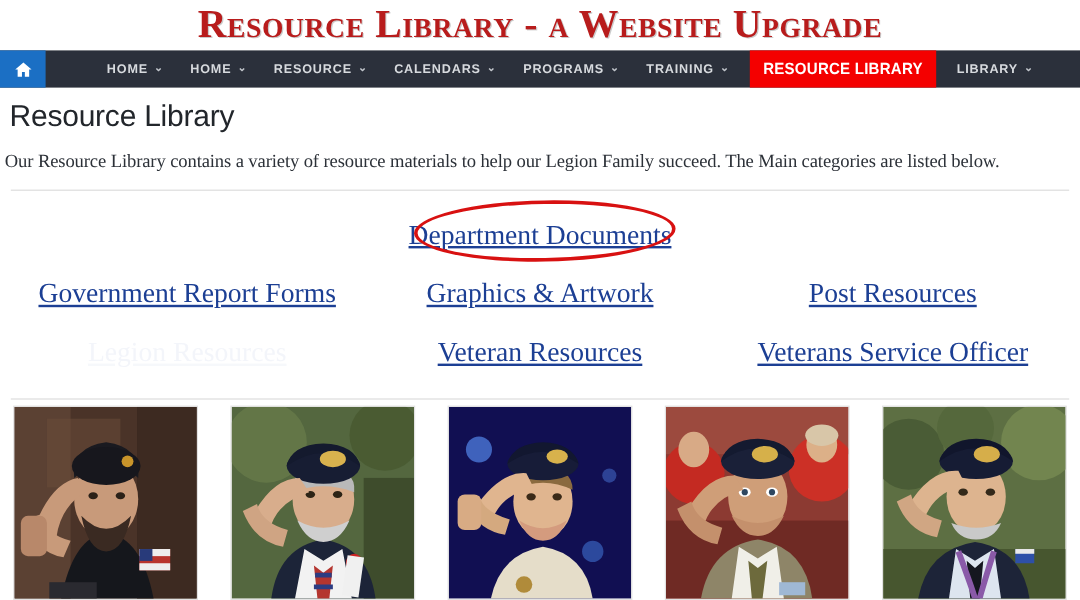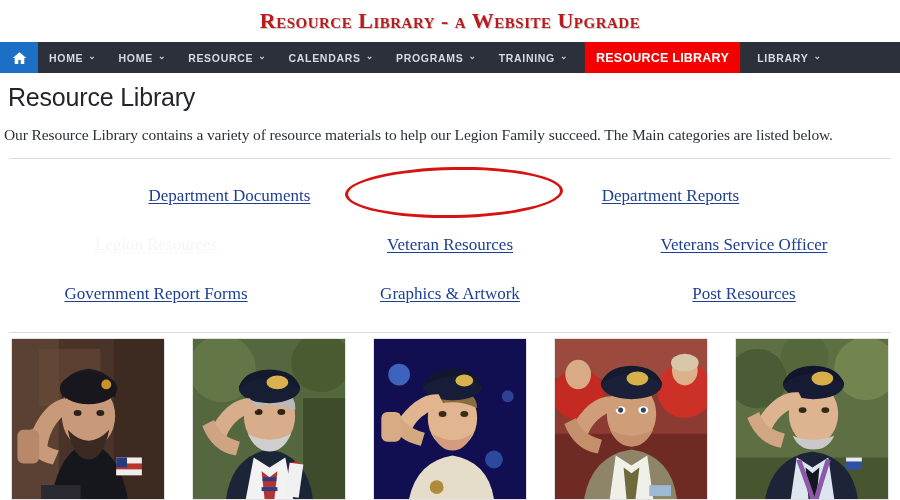--- a/index.html
+++ b/index.html
@@ -14,33 +14,33 @@
   
   .banner {
     height: 42px;
     display: flex; align-items: center; justify-content: center;
     background: #ffffff;
   }
   .banner-title {
     font-family: "Liberation Serif", "DejaVu Serif", serif;
     font-variant: small-caps;
     font-weight: 700;
-    font-size: 22px;
+    font-size: 33px;
     letter-spacing: 0.5px;
     color: #b81c1c;
     text-shadow: 1px 1px 0 rgba(160,160,160,0.55);
     white-space: nowrap;
   }
 
   
   .navbar {
     position: absolute; top: 42px; left: 0;
     width: 900px; height: 31px;
     background: #2b303b;
-    display: flex; align-items: stretch;
+    display: flex; align-items: stretch; gap: 40px;
   }
   .nav-home {
     width: 38px; background: #1b6fc4;
     display: flex; align-items: center; justify-content: center;
     cursor: pointer;
   }
   .nav-home svg { display: block; }
   .nav-items { display: flex; align-items: stretch; }
   .nav-item {
     display: flex; align-items: center; gap: 5px;
@@ -97,21 +97,21 @@
     display: flex;
     height: 49px;
     align-items: center;
   }
   .link-cell {
     flex: 1 1 33.333%;
     display: flex; align-items: center; justify-content: center;
   }
   .rlink {
     font-family: "Liberation Serif", "DejaVu Serif", serif;
-    font-size: 17px;
+    font-size: 23px;
     color: #1c3f94;
     text-decoration: underline;
     text-underline-offset: 2px;
     white-space: nowrap;
     cursor: pointer;
   }
   .rlink.ghost {
     color: rgba(200,210,230,0.22);
     text-decoration-color: rgba(200,210,230,0.16);
     filter: blur(0.6px);
@@ -198,46 +198,43 @@
     <h1 class="page-title">Resource Library</h1>
     <p class="intro">Our Resource Library contains a variety of resource materials to help our Legion Family succeed. The Main categories are listed below.</p>
     <div class="divider"></div>
 
     <div class="link-grid">
 
       <div class="link-row">
         <div class="link-cell">
           <a class="rlink">Department Documents</a>
         </div>
-        <div class="link-cell">
-          <a class="rlink">Department Reports</a>
-        </div>
       </div>
 
       <div class="link-row">
         <div class="link-cell">
+          <a class="rlink">Government Report Forms</a>
+        </div>
+        <div class="link-cell">
+          <a class="rlink">Graphics &amp; Artwork</a>
+        </div>
+        <div class="link-cell">
+          <a class="rlink">Post Resources</a>
+        </div>
+      </div>
+
+      <div class="link-row">
+        <div class="link-cell">
           <a class="rlink ghost">Legion Resources</a>
         </div>
         <div class="link-cell">
           <a class="rlink">Veteran Resources</a>
         </div>
         <div class="link-cell">
           <a class="rlink">Veterans Service Officer</a>
-        </div>
-      </div>
-
-      <div class="link-row">
-        <div class="link-cell">
-          <a class="rlink">Government Report Forms</a>
-        </div>
-        <div class="link-cell">
-          <a class="rlink">Graphics &amp; Artwork</a>
-        </div>
-        <div class="link-cell">
-          <a class="rlink">Post Resources</a>
         </div>
       </div>
 
       <div class="ellipse-annot"></div>
     </div>
 
     <div class="divider" style="margin-top:14px"></div>
   </div>
 
   <div class="photo-strip">

